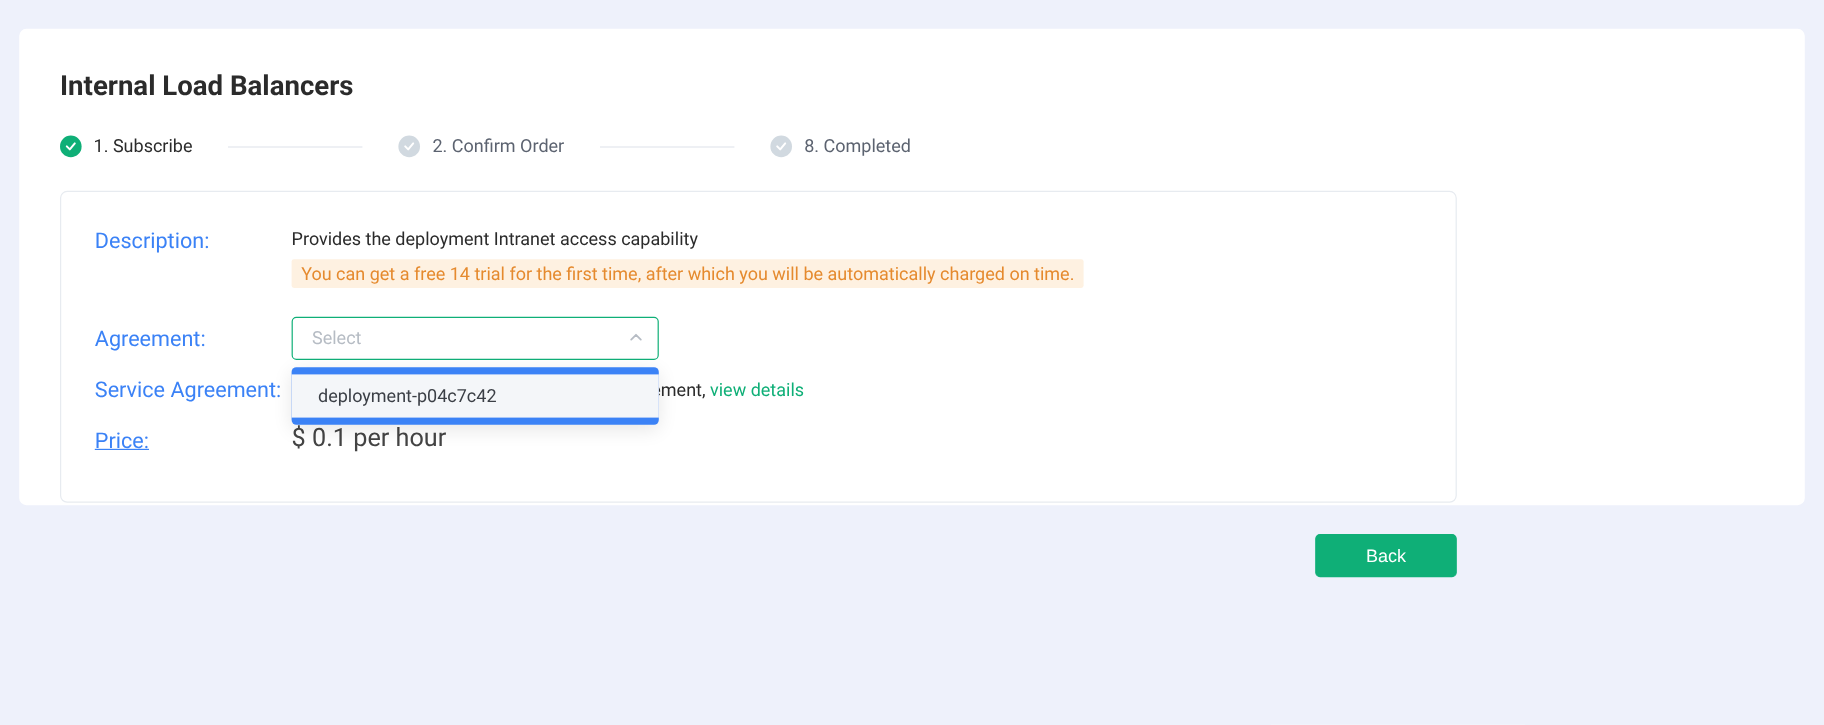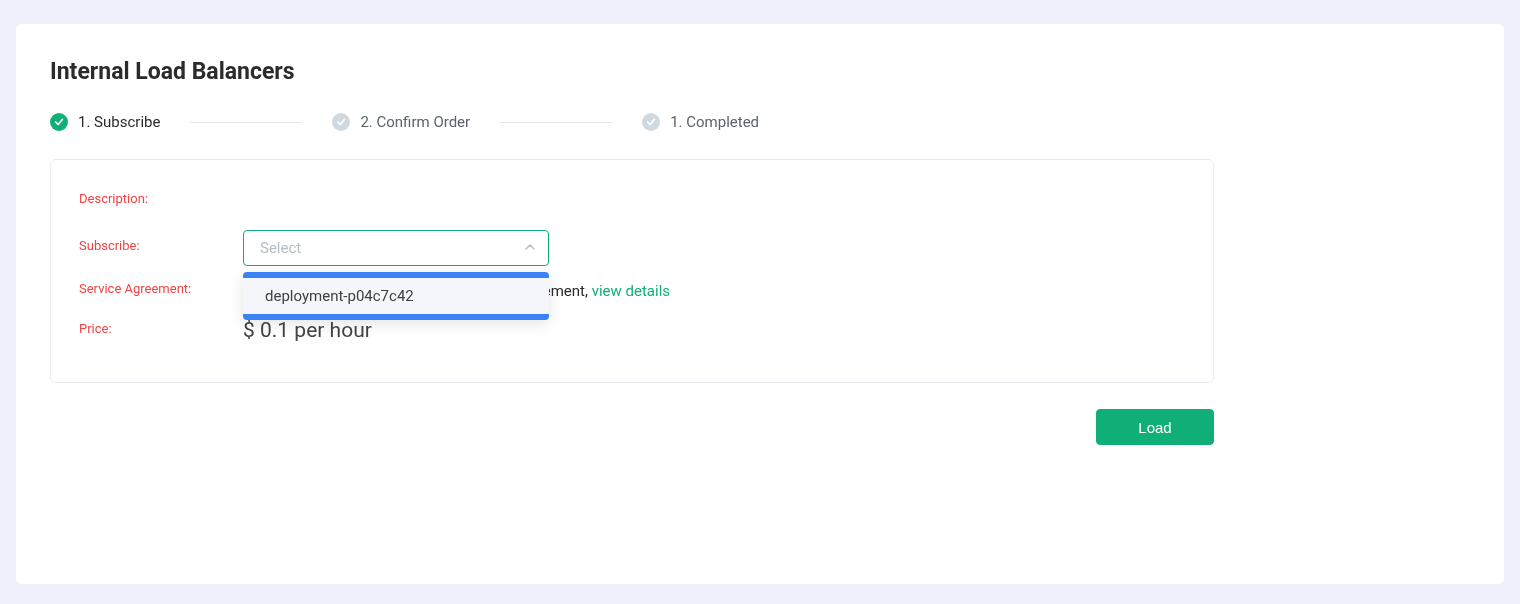--- a/index.html
+++ b/index.html
@@ -9,21 +9,21 @@
     width: 1520px;
     height: 604px;
     overflow: hidden;
     color: #2a2a2a;
   }
   .card {
     background: #fff;
     border-radius: 6px;
     margin: 24px 16px 16px 16px;
     padding: 34px 34px 40px 34px;
-    height: 560px;
+    height: 397px;
     position: relative;
   }
   .title {
     font-size: 23px;
     font-weight: 700;
     color: #2b2b2b;
     margin-bottom: 28px;
   }
   .steps {
     display: flex;
@@ -64,22 +64,22 @@
     width: 1164px;
   }
   .row {
     display: flex;
     align-items: flex-start;
     margin-bottom: 22px;
   }
   .row.narrow { margin-bottom: 14px; }
   .row-label {
     width: 164px;
-    color: #ef4444;
-    font-size: 13px;
+    color: #3b82f6;
+    font-size: 18px;
     padding-top: 1px;
   }
   .row-value {
     flex: 1;
     font-size: 15px;
     color: #2b2b2b;
     position: relative;
   }
   .desc-text { margin-bottom: 8px; }
   .notice {
@@ -196,32 +196,36 @@
       </span>
       <span class="step-label muted">2. Confirm Order</span>
     </div>
     <div class="step-sep"></div>
     <div class="step">
       <span class="step-icon pending">
         <svg viewBox="0 0 12 12">
             <path d="M2 6 L5 9 L10 3" stroke="#fff" stroke-width="2" fill="none" stroke-linecap="round" stroke-linejoin="round"></path>
           </svg>
       </span>
-      <span class="step-label muted">1. Completed</span>
+      <span class="step-label muted">8. Completed</span>
     </div>
   </div>
 
   <div class="form-panel">
 
     <div class="row">
       <div class="row-label">Description:</div>
+      <div class="row-value">
+        <div class="desc-text">Provides the deployment Intranet access capability</div>
+        <span class="notice">You can get a free 14 trial for the first time, after which you will be automatically charged on time.</span>
+      </div>
     </div>
 
     <div class="row narrow" style="margin-top:24px;">
-      <div class="row-label" style="padding-top:8px;">Subscribe:</div>
+      <div class="row-label" style="padding-top:8px;">Agreement:</div>
       <div class="row-value">
         <div class="select">
           <span class="select-placeholder">Select</span>
           <span class="select-chevron">
             <svg viewBox="0 0 12 12">
                 <path d="M2 8 L6 4 L10 8" stroke="currentColor" stroke-width="1.5" fill="none" stroke-linecap="round" stroke-linejoin="round"></path>
               </svg>
           </span>
         </div>
         <div class="dropdown">
@@ -234,25 +238,25 @@
       <div class="row-label">Service Agreement:</div>
       <div class="row-value">
         <span class="checkbox" style="visibility:hidden;">
           <span class="checkbox-box"></span>
         </span>
         <span class="agreement-text" style="margin-left:280px;">ement, </span><span class="agreement-link">view details</span>
       </div>
     </div>
 
     <div class="row" style="margin-top:18px; margin-bottom:0;">
-      <div class="row-label" style="padding-top:3px;">Price:</div>
+      <div class="row-label" style="padding-top:3px;text-decoration:underline;">Price:</div>
       <div class="row-value">
         <span class="price">$ 0.1 per hour</span>
       </div>
     </div>
 
   </div>
 
   <div class="actions">
-    <button class="btn btn-primary">Load</button>
+    <button class="btn btn-primary">Back</button>
   </div>
 
 </div>
 
 </body></html>

